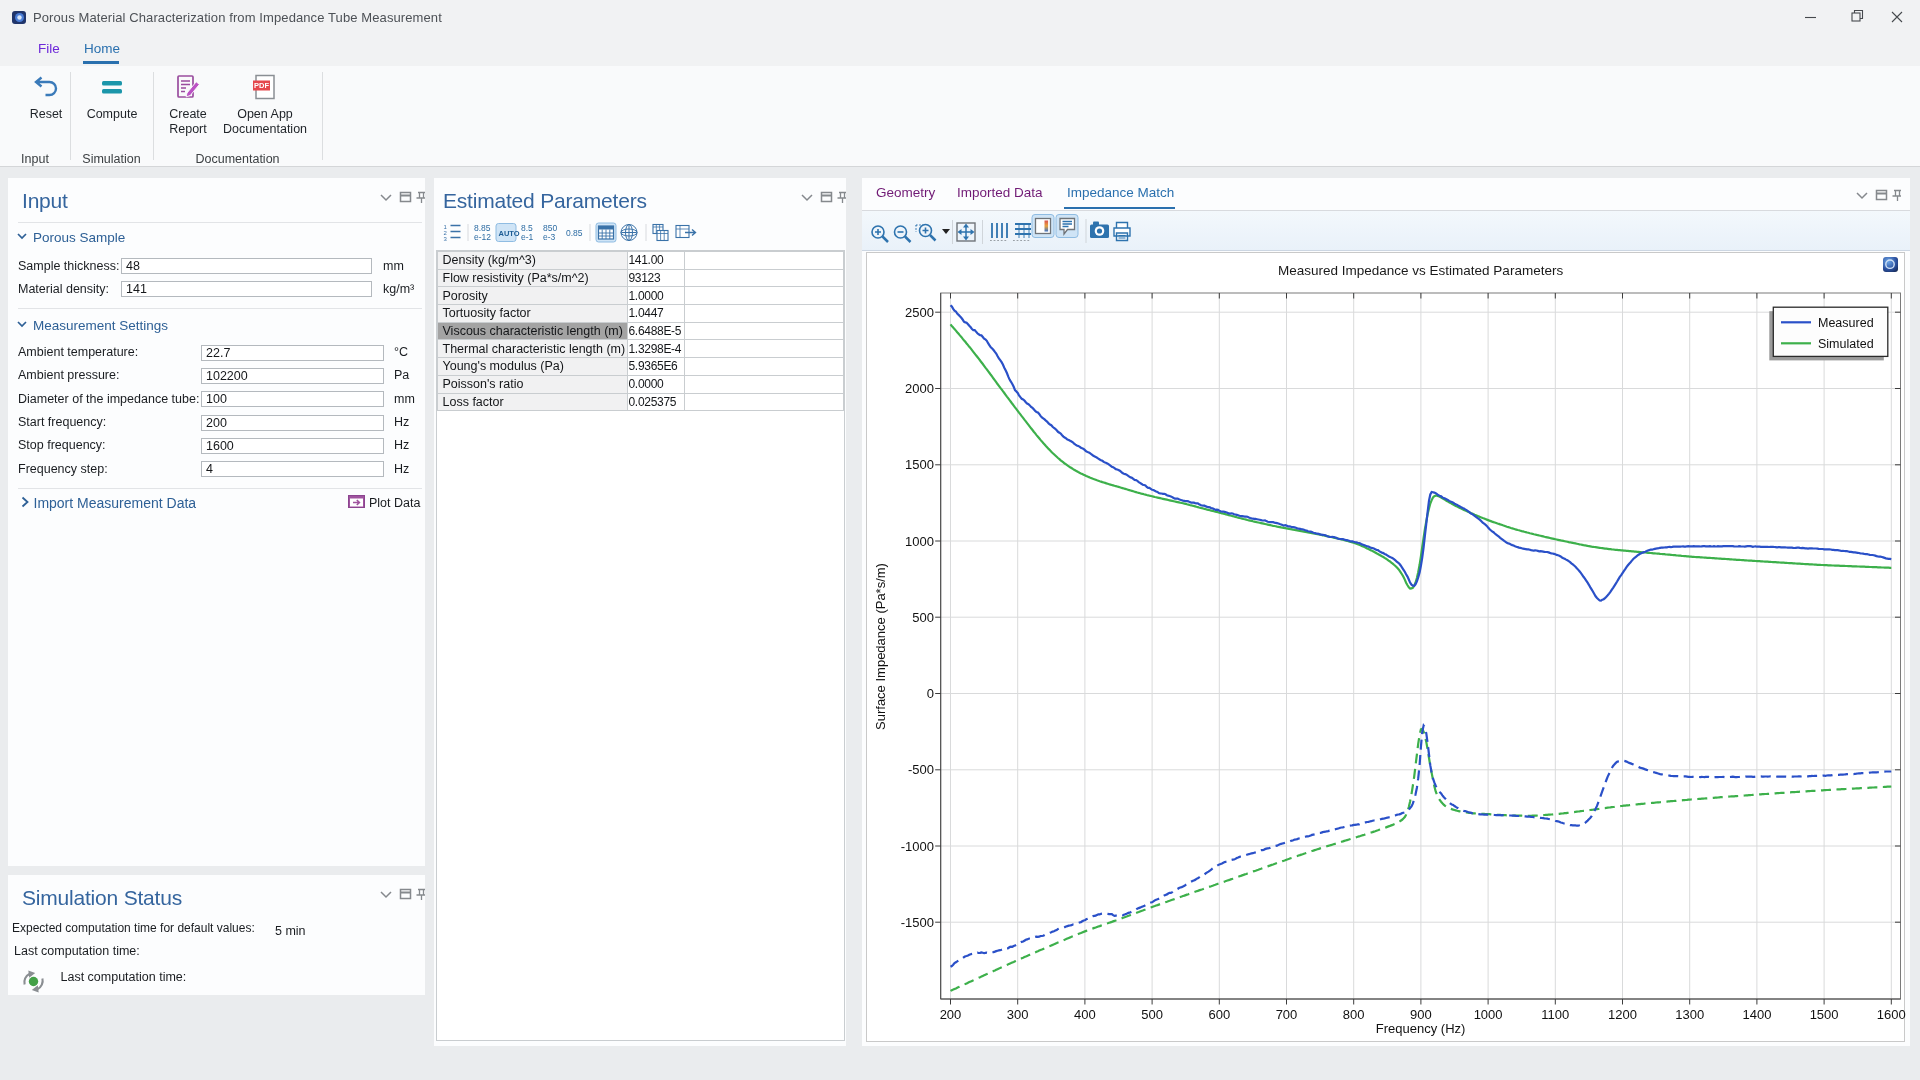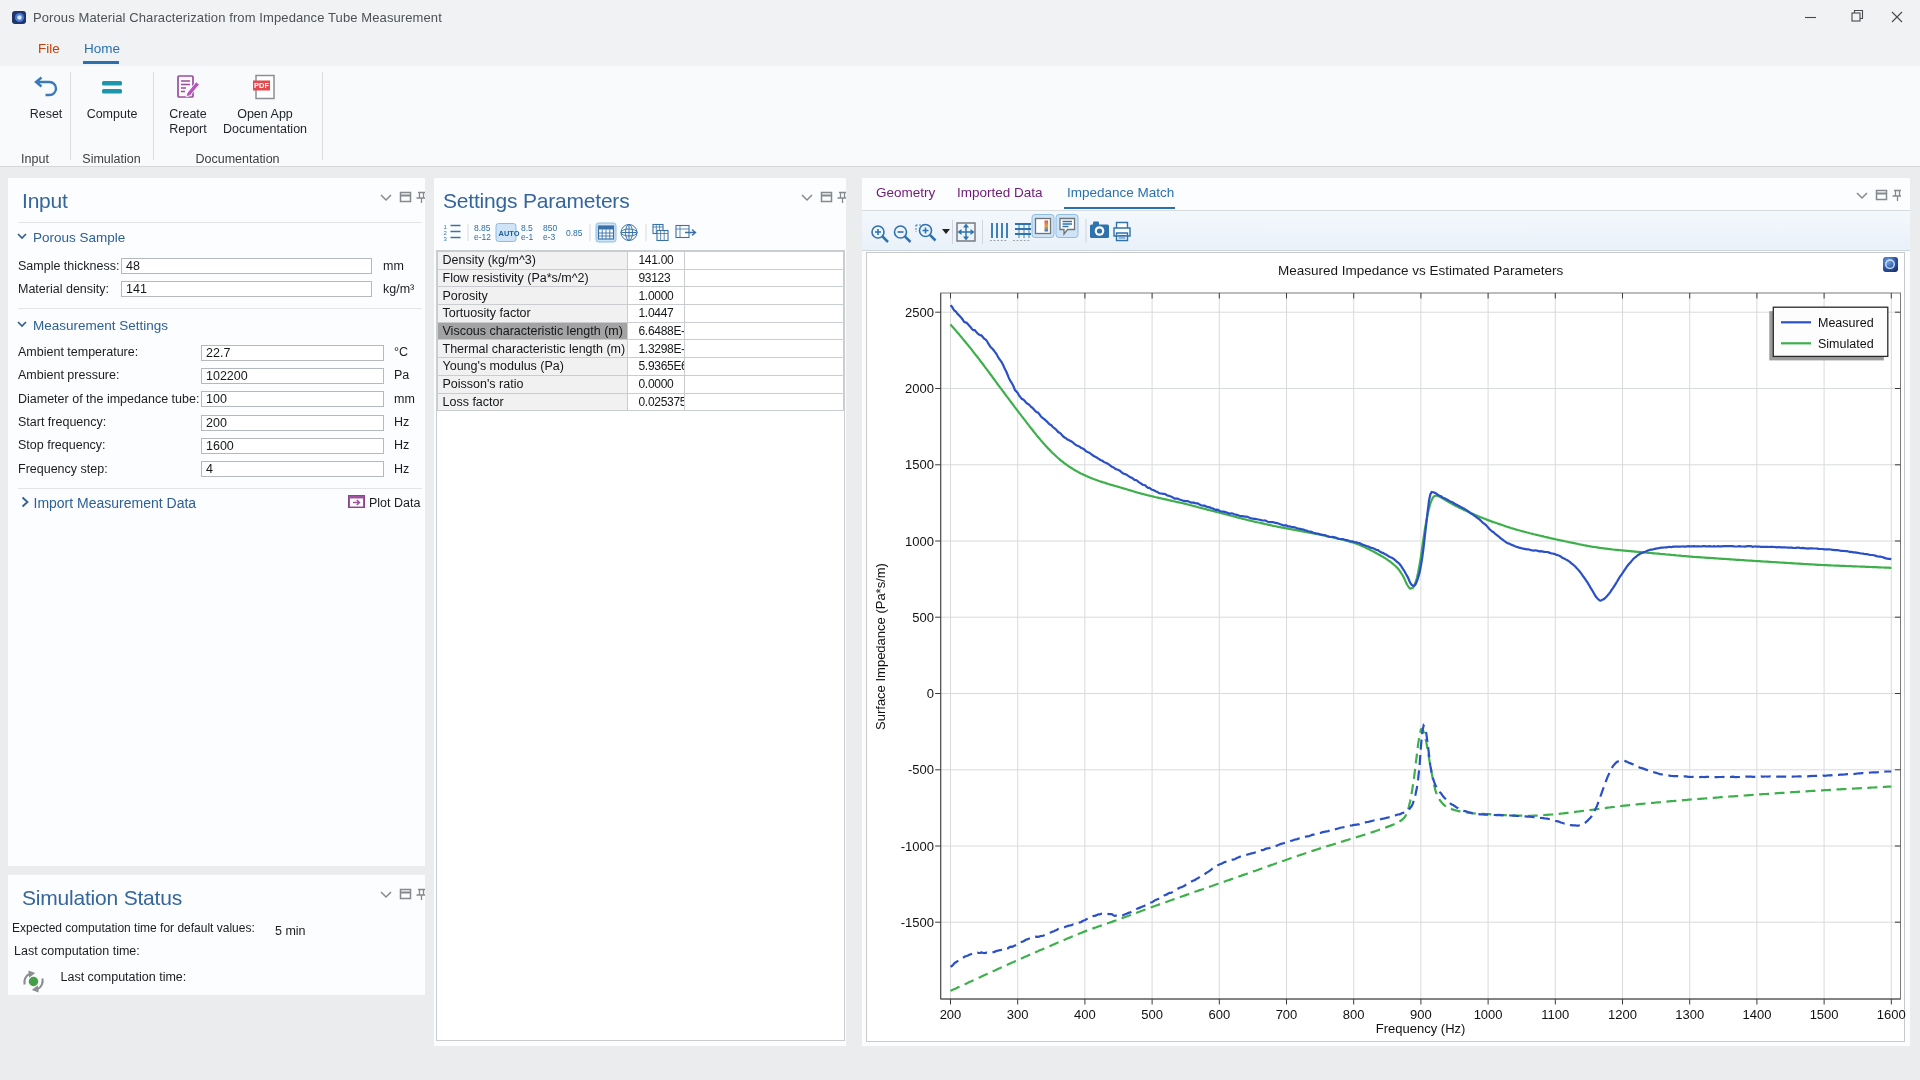--- a/index.html
+++ b/index.html
@@ -13,42 +13,42 @@
 .rgl{position:absolute;top:86px;text-align:center;font-size:12.5px;color:#3c4043;width:100%}
 .panel{position:absolute;background:#fcfdfe}
 .ptitle{position:absolute;left:14px;font-size:21px;color:#35659e;letter-spacing:-0.2px}
 .pico{position:absolute;top:12px}
 .sechead{position:absolute;font-size:13.5px;font-weight:400;color:#2e6096}
 .flabel{position:absolute;font-size:12.5px;color:#1a1d21}
 .ffield{position:absolute;height:16px;background:#fff;border:1px solid #b4b9be;font-size:12.5px;color:#16181b;padding:0 4px;line-height:14px}
 .funit{position:absolute;font-size:12.5px;color:#1a1d21}
 .hsep{position:absolute;left:10px;width:404px;height:1px;background:#e2e4e7}
 .tbl td{border:1px solid #c9cdd0;font-size:12.5px;color:#141619;padding:0 5px;height:17.7px;white-space:nowrap;overflow:hidden}
-.tbl td.v{padding:0 11px;font-size:12px;letter-spacing:-0.3px}
+.tbl td.v{padding:0 1px;font-size:12px;letter-spacing:-0.3px}
 .tbl{border-collapse:collapse;table-layout:fixed}
 .tab{position:absolute;top:7px;font-size:13.5px;color:#701a75}
 svg text{font-family:"Liberation Sans",sans-serif}
 </style></head>
 <body>
 <div id="titlebar">
  <svg class="abs" style="left:12px;top:10px" width="15" height="15">
       <rect x="0" y="1" width="14" height="13" rx="3" fill="#20356b"></rect>
       <path d="M3 7.5 a4.5 4.5 0 0 1 9 0 a4.5 4.5 0 0 1 -9 0" fill="#4a7dd6"></path>
       <circle cx="7.5" cy="7.5" r="2.2" fill="#d8e6f8"></circle>
     </svg>
  <div class="ttl">Porous Material Characterization from Impedance Tube Measurement</div>
  <svg class="abs" style="left:1799px;top:8px" width="112" height="18" fill="none" stroke="#46494d" stroke-width="1.1">
   <line x1="6" y1="9.5" x2="17" y2="9.5"></line>
   <rect x="53" y="5" width="8" height="8"></rect>
       <path d="M55.5 5 v-2.5 h8 v8 h-2.5"></path>
   <path d="M93 4 l10 10 M103 4 l-10 10"></path>
  </svg>
 </div>
 <div id="menubar">
- <div class="abs" style="left:38px;top:8px;font-size:13.5px;color:#c2410c">File</div>
+ <div class="abs" style="left:38px;top:8px;font-size:13.5px;color:#6d28d9">File</div>
  <div class="abs" style="left:84px;top:8px;font-size:13.5px;color:#2a70ae">Home</div>
  <div class="abs" style="left:83px;top:28px;width:36px;height:3px;background:#2a70ae"></div>
 </div>
 <div id="ribbon">
  <div class="vsep" style="left:70px"></div>
  <div class="vsep" style="left:153px"></div>
  <div class="vsep" style="left:322px"></div>
  <div class="rbtn" style="left:16px;width:60px">
   <svg width="30" height="30" style="margin:2px 0 1px 0" viewBox="0 0 30 30" fill="none" stroke="#3a7ab9" stroke-width="2.4">
         <path d="M10.5 5.5 L5 10 l5.5 4.5 M5.5 10 h13 a6.5 6.5 0 0 1 0 13 h-4"></path>
@@ -153,21 +153,21 @@
   <circle cx="13.5" cy="13.5" r="4.7" fill="#43a047" stroke="none"></circle>
   <path d="M4.6 16.5 A9.2 9.2 0 0 1 9.4 6" stroke="#8a8e92" stroke-width="2.1"></path>
   <path d="M22.4 10.5 A9.2 9.2 0 0 1 17.6 21" stroke="#8a8e92" stroke-width="2.1"></path>
   <path d="M8.3 2.4 L15.2 5.1 L9.2 9.8 z" fill="#8a8e92"></path>
   <path d="M18.7 24.6 L11.8 21.9 L17.8 17.2 z" fill="#8a8e92"></path>
  </svg>
  <div class="flabel" style="left:52.5px;top:95px">Last computation time:</div>
 </div>
 
 <div class="panel" style="left:434px;top:178px;width:412px;height:868px">
- <div class="ptitle" style="left:9px;top:11px">Settings Parameters</div>
+ <div class="ptitle" style="left:9px;top:11px">Estimated Parameters</div>
  <svg class="pico" style="left:352px" width="60" height="16" fill="none" stroke="#85898d" stroke-width="1.5">
   <path d="M16 5 l5 5 l5-5"></path>
       <rect x="35.5" y="2.5" width="10" height="9"></rect>
       <path d="M35.5 5.5 h10" stroke-width="2"></path>
   <path d="M53 2.5 h7 M54.5 2.5 v5.5 M58.5 2.5 v5.5 M51.5 8 h10 M56.5 8 v5" stroke-width="1.3"></path>
  </svg>
  <svg class="abs" style="left:9px;top:44px" width="260" height="21">
   <g stroke="#3a72a8" stroke-width="1.4" fill="none">
         <path d="M7.5 3.5 h10 M7.5 9.5 h10 M7.5 15.5 h10"></path>
       </g>

